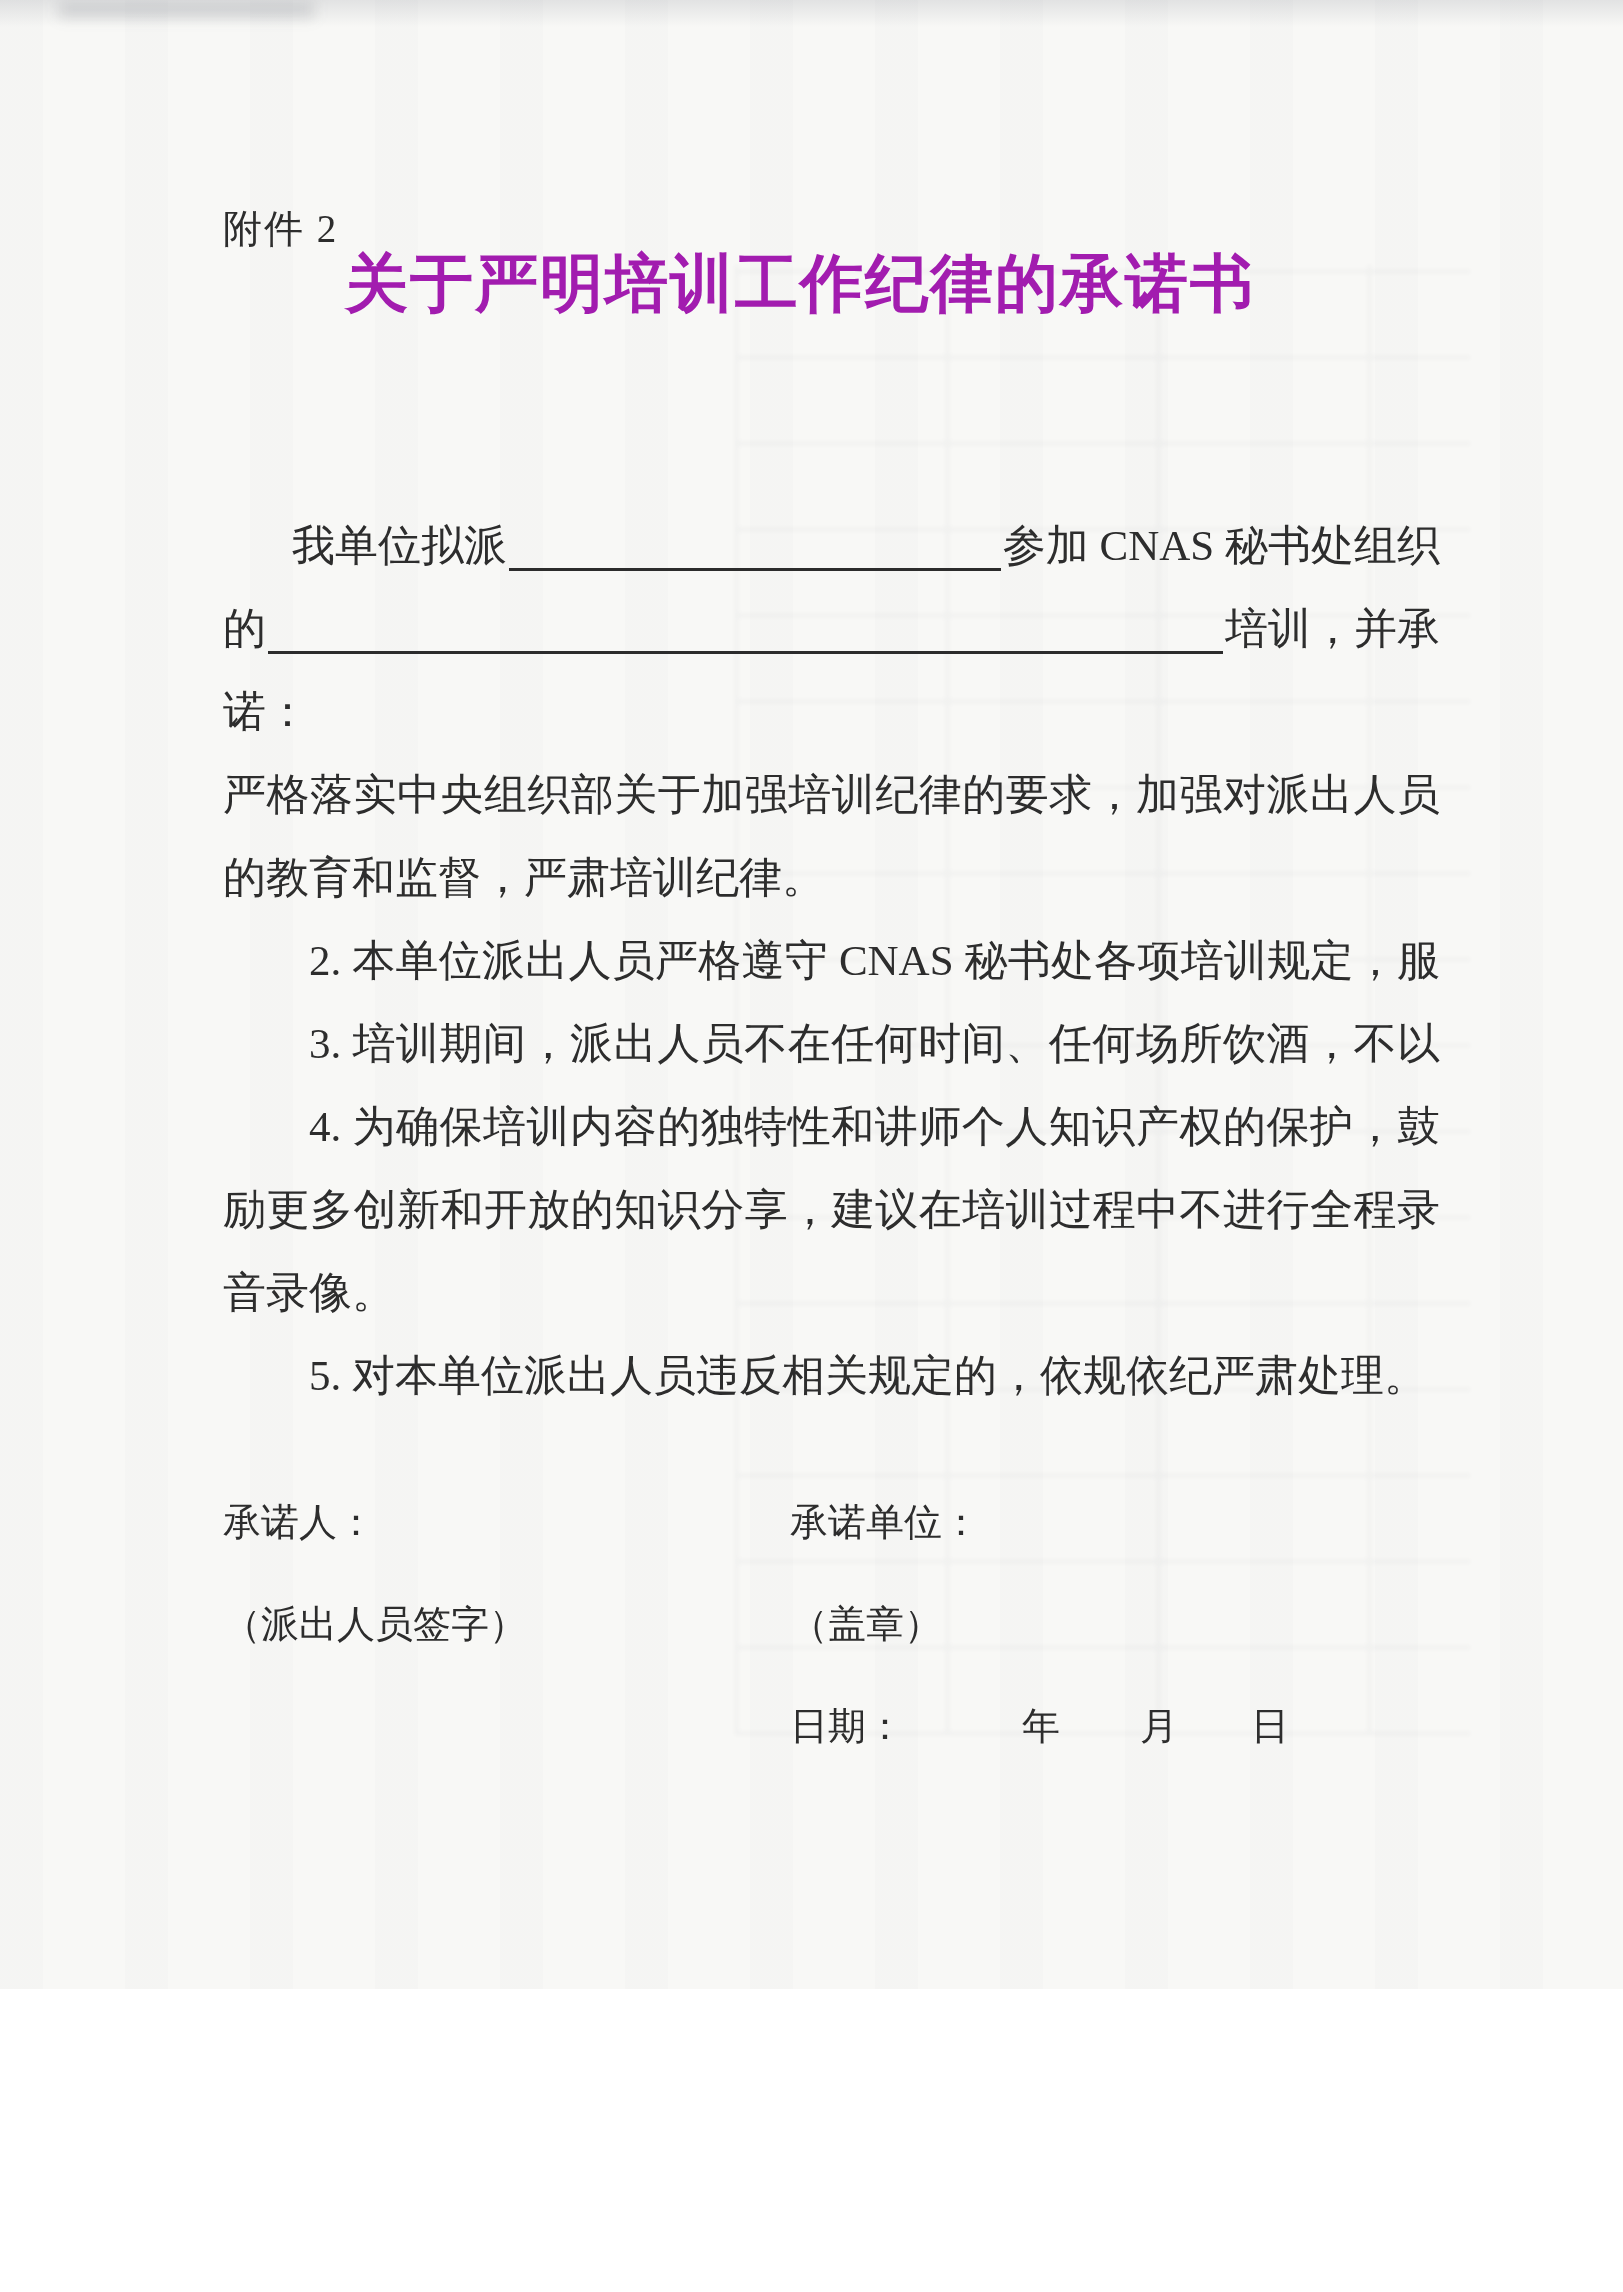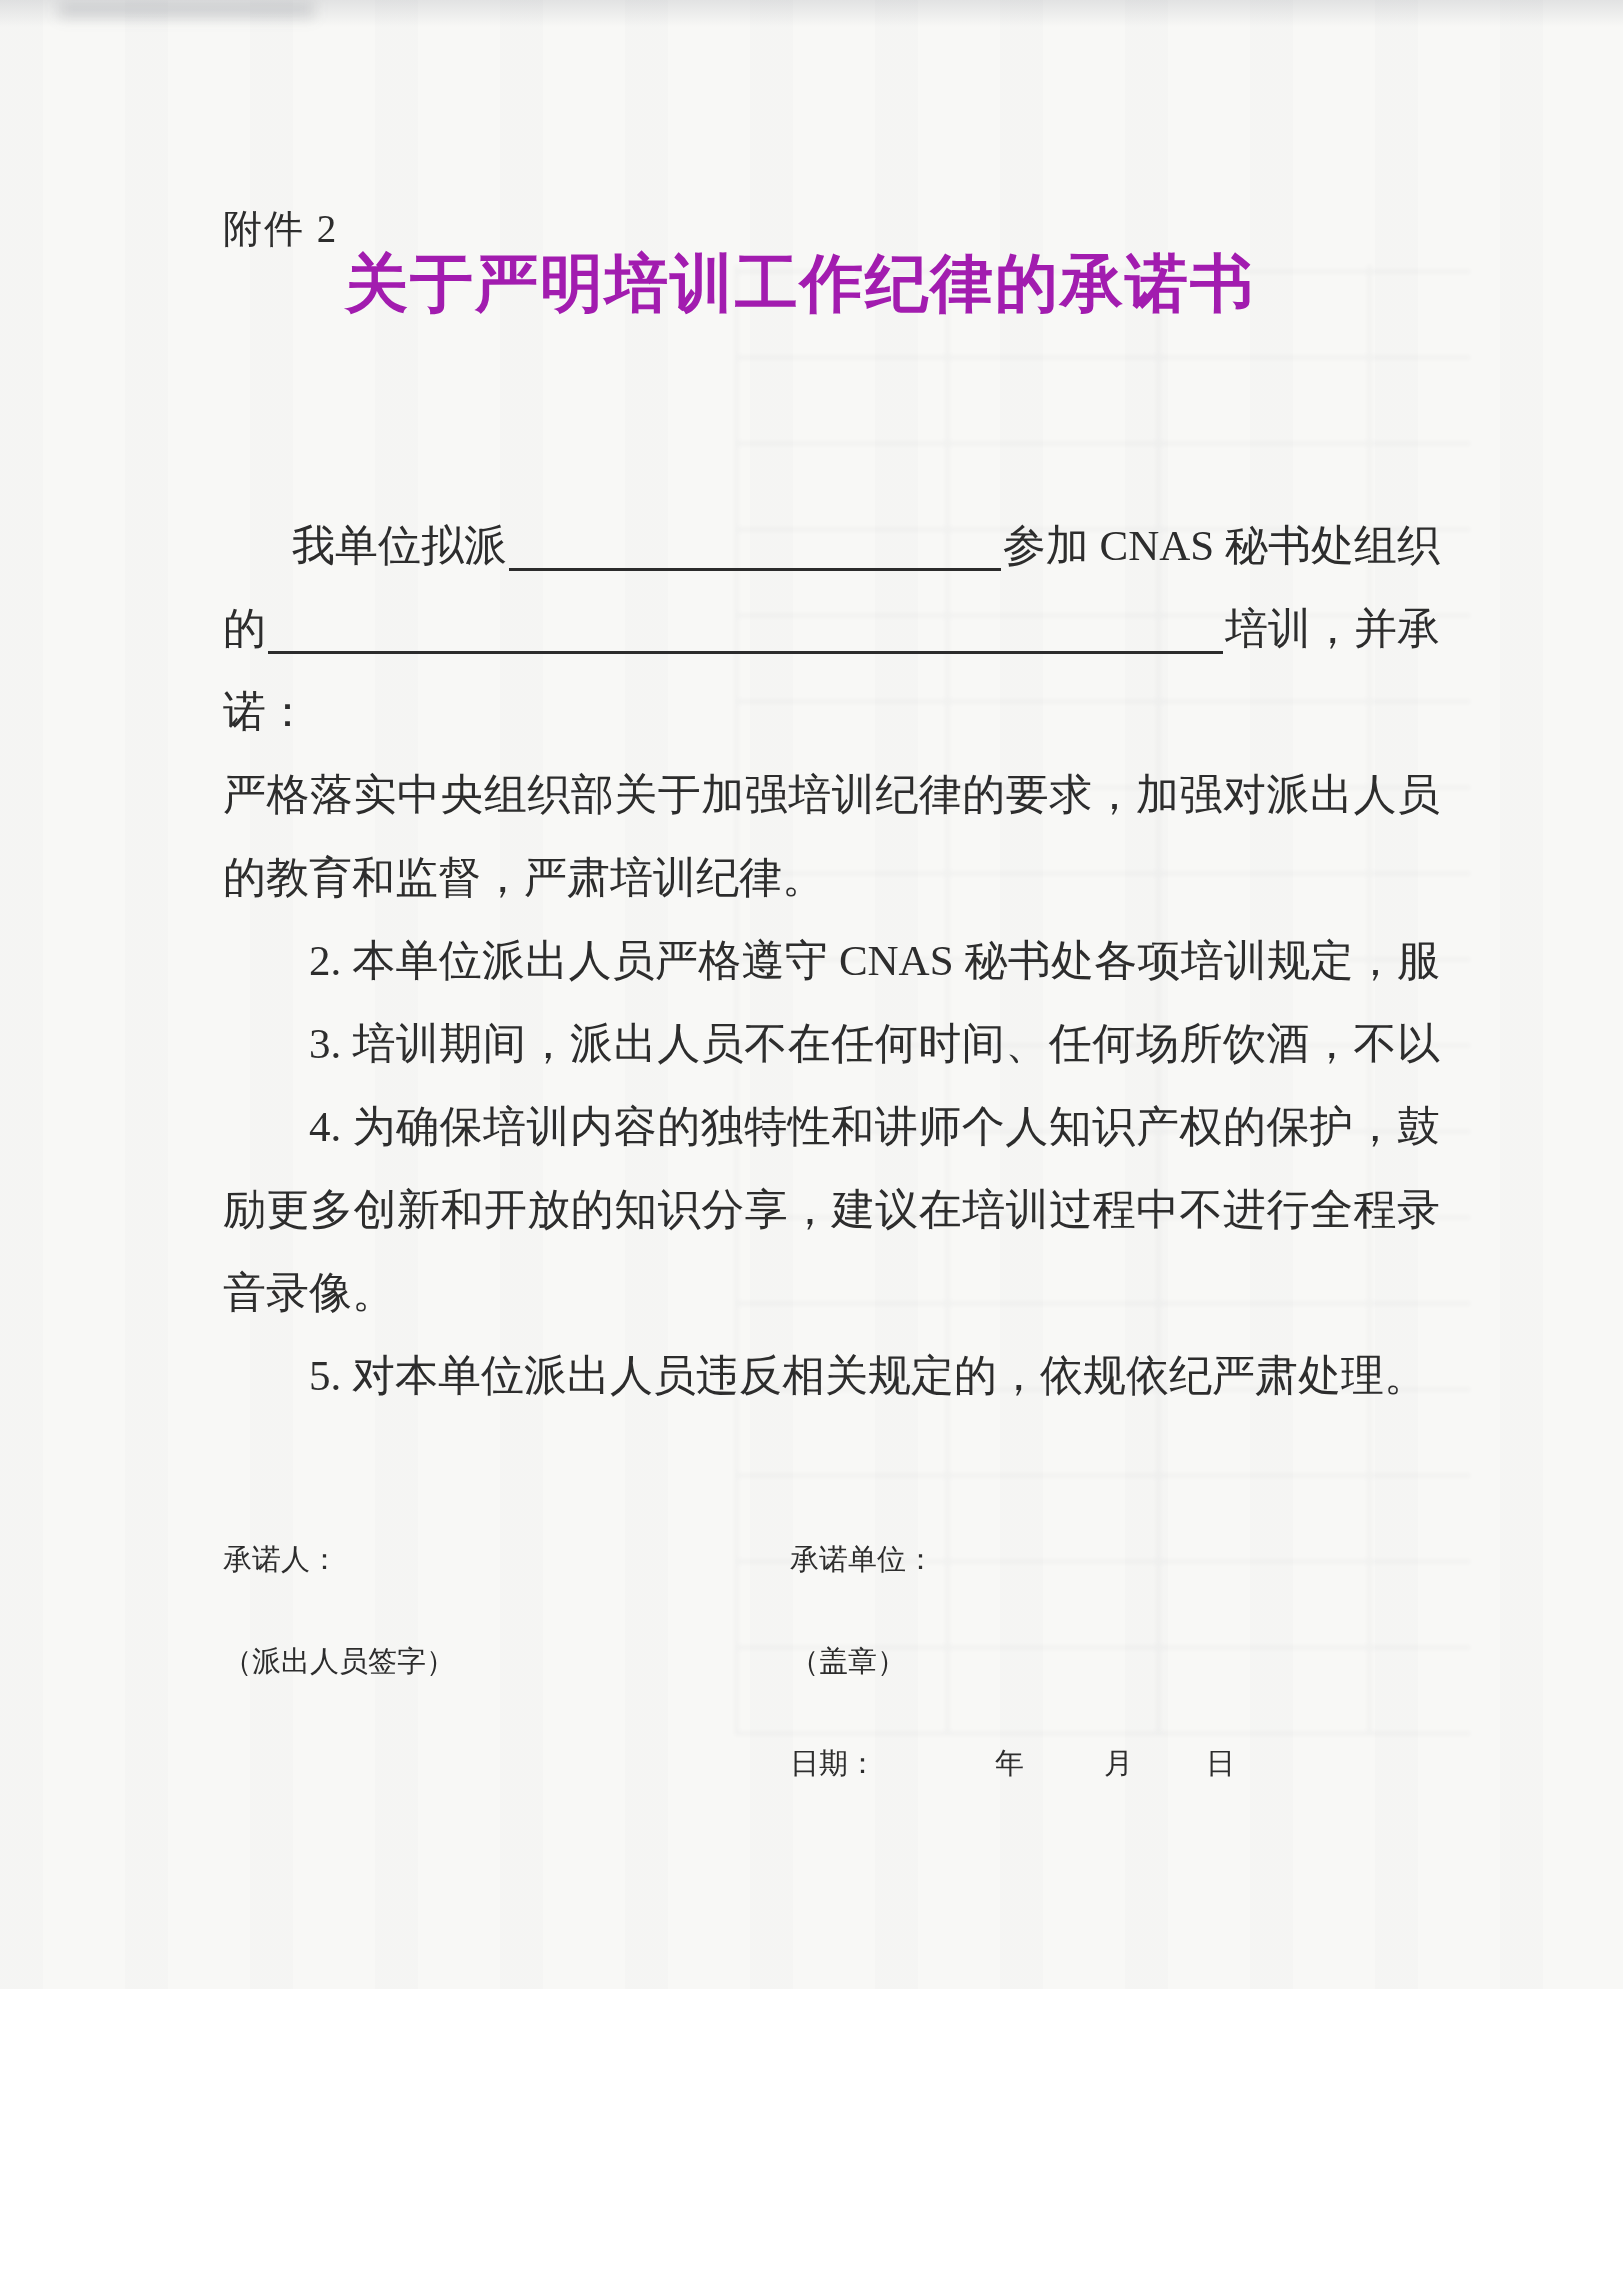--- a/index.html
+++ b/index.html
@@ -45,21 +45,21 @@
   .full { text-align:justify; text-align-last:justify; }
   .indent1 { padding-left:69px; }
   .indent2 { text-indent:86px; }
   .fill-line { display:flex; align-items:stretch; }
   .fill-line .seg { white-space:pre; flex:0 0 auto;text-align:right; }
   .blank { flex:1 1 auto; position:relative; margin:0 2px; }
   .blank::after {
     content:""; position:absolute; left:0; right:0; bottom:15.7px;
     border-bottom:3.9px solid #2c2c2c;
   }
-  .sig { position:relative; margin-top:113px; height:274px; font-size:29px; }
+  .sig { position:relative; margin-top:76px; height:274px; font-size:38px; }
   .sig-col { position:absolute; top:0; }
   .sig-left { left:0; }
   .sig-right { left:567px; }
   .sig-row { height:59px; line-height:59px; margin-bottom:43px; white-space:pre; }
   .date-row { display:flex; }
   .sp1 { width:118px; } .sp2 { width:80px; } .sp3 { width:73px; }
   .page-number {
     position:absolute; left:0; right:0; top:2164;
     top:2121px; text-align:center; transform:translateX(26.5px);
     font-family:"Liberation Sans","DejaVu Sans",sans-serif;

